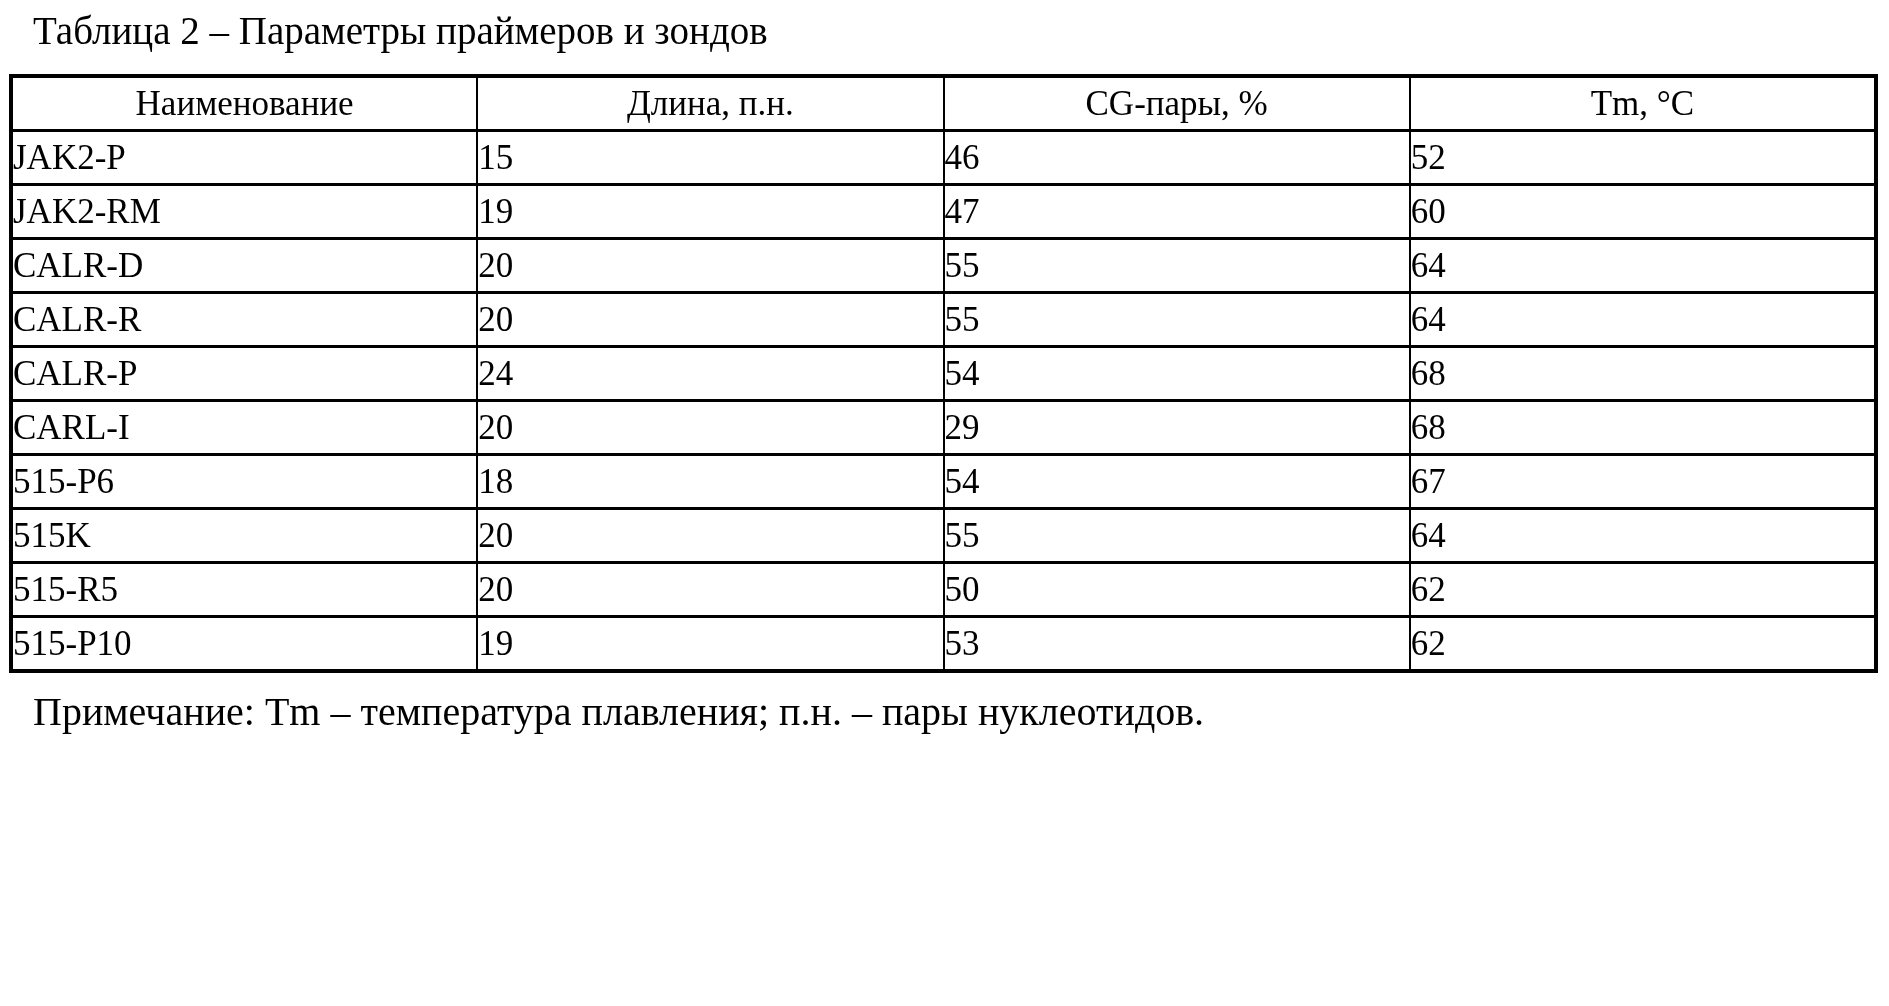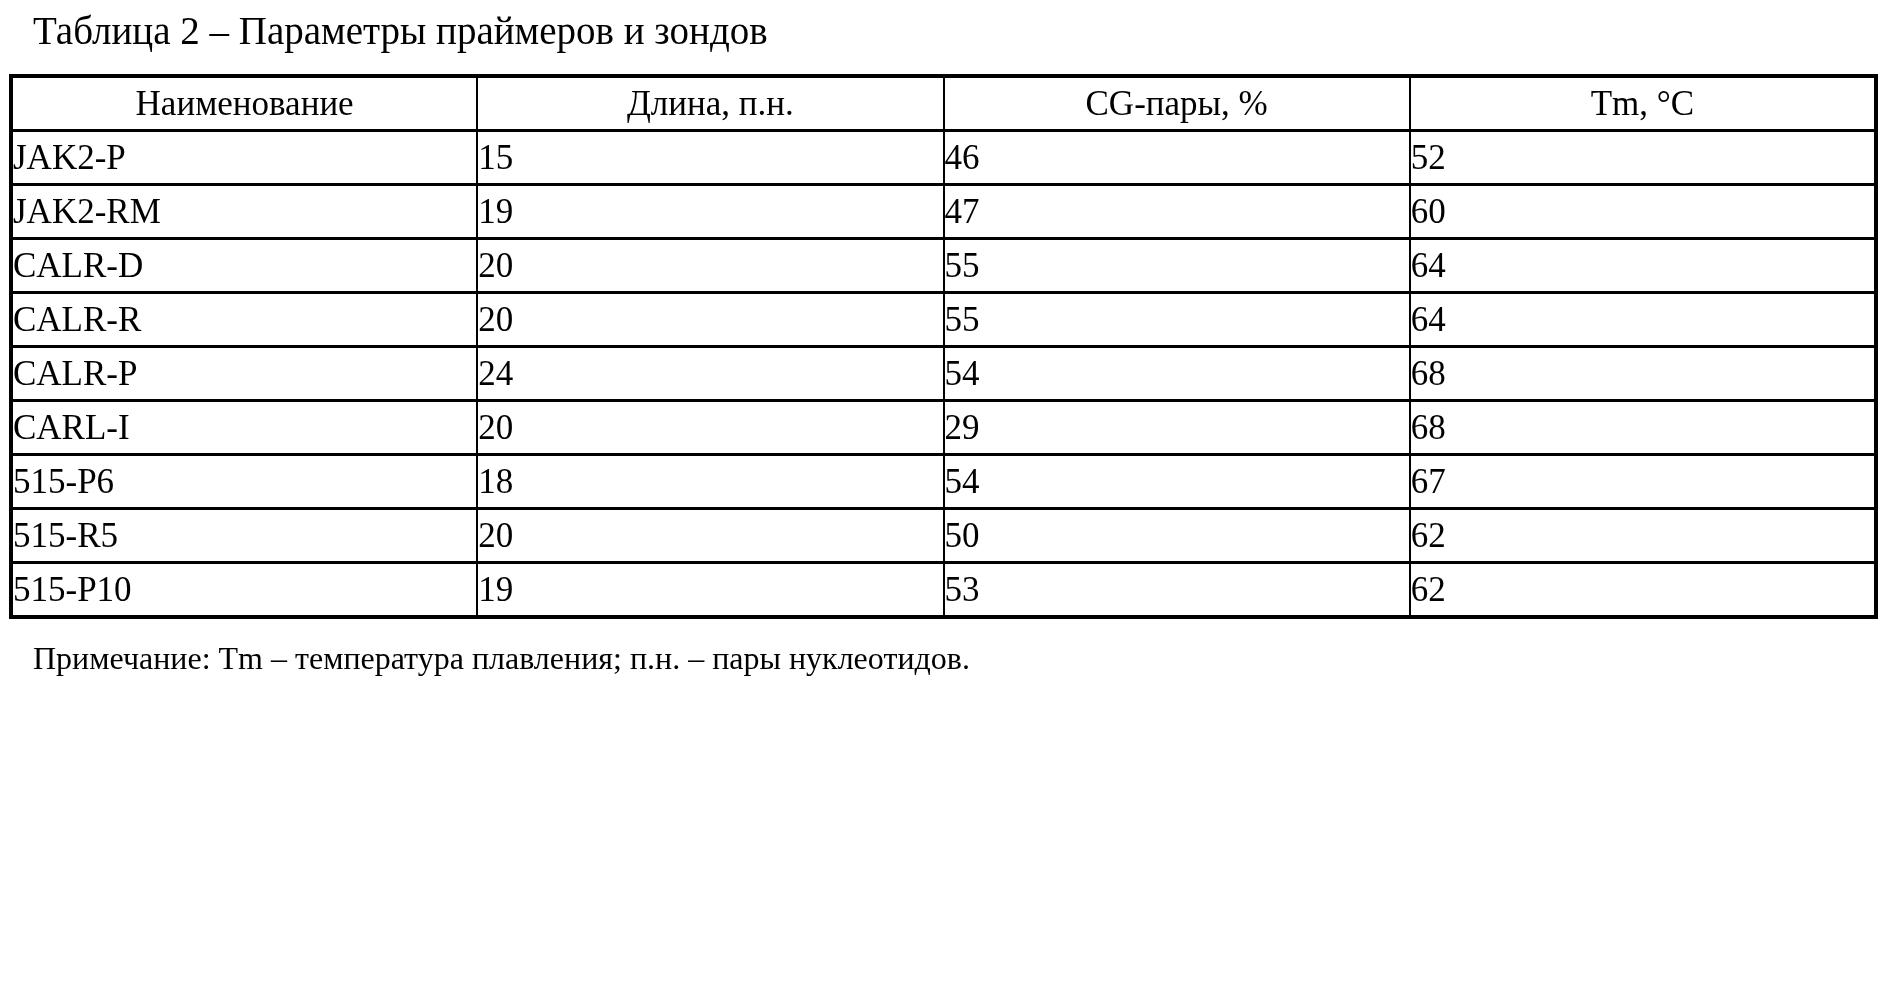--- a/index.html
+++ b/index.html
@@ -42,21 +42,21 @@
     height: 51px;
     padding: 0;
     vertical-align: middle;
     font-size: 35px;
     font-weight: normal;
     line-height: 1;
     white-space: nowrap;
     overflow: hidden;
   }
   .doc-note {
-    font-size: 32px;
+    font-size: 40px;
     line-height: 46px;
     margin: 16px 0 0 24px;
     white-space: nowrap;
   }
 </style>
 </head>
 <body>
 
 <div class="page">
 
@@ -108,20 +108,26 @@
           <td>29</td>
           <td>68</td>
         </tr>
         <tr>
           <td>515-P6</td>
           <td>18</td>
           <td>54</td>
           <td>67</td>
         </tr>
         <tr>
+          <td>515K</td>
+          <td>20</td>
+          <td>55</td>
+          <td>64</td>
+        </tr>
+        <tr>
           <td>515-R5</td>
           <td>20</td>
           <td>50</td>
           <td>62</td>
         </tr>
         <tr>
           <td>515-P10</td>
           <td>19</td>
           <td>53</td>
           <td>62</td>

